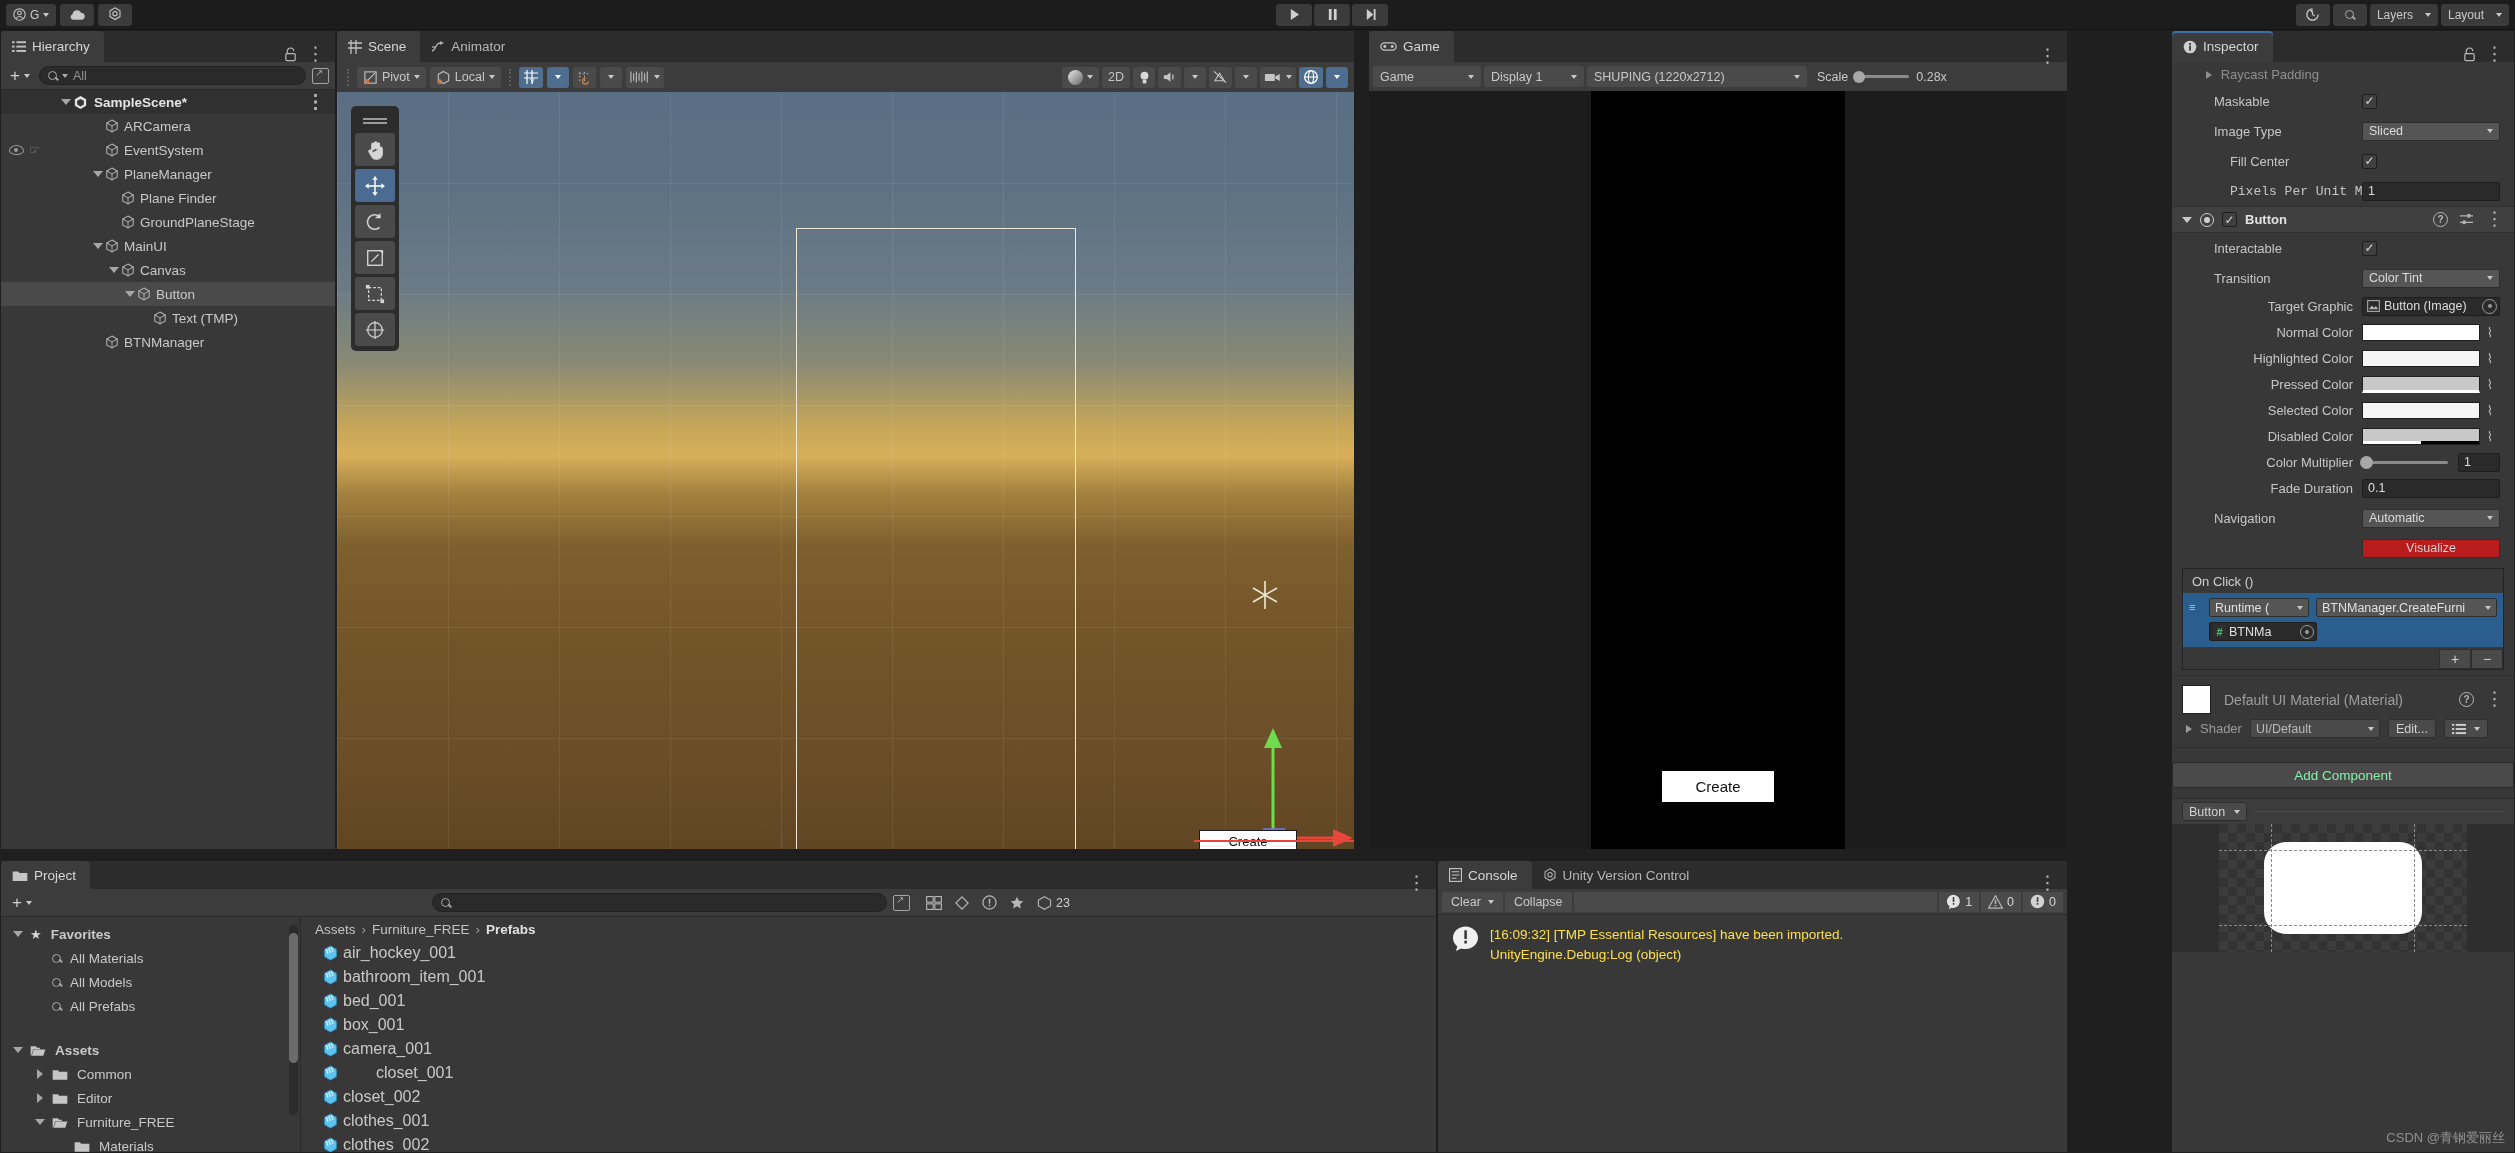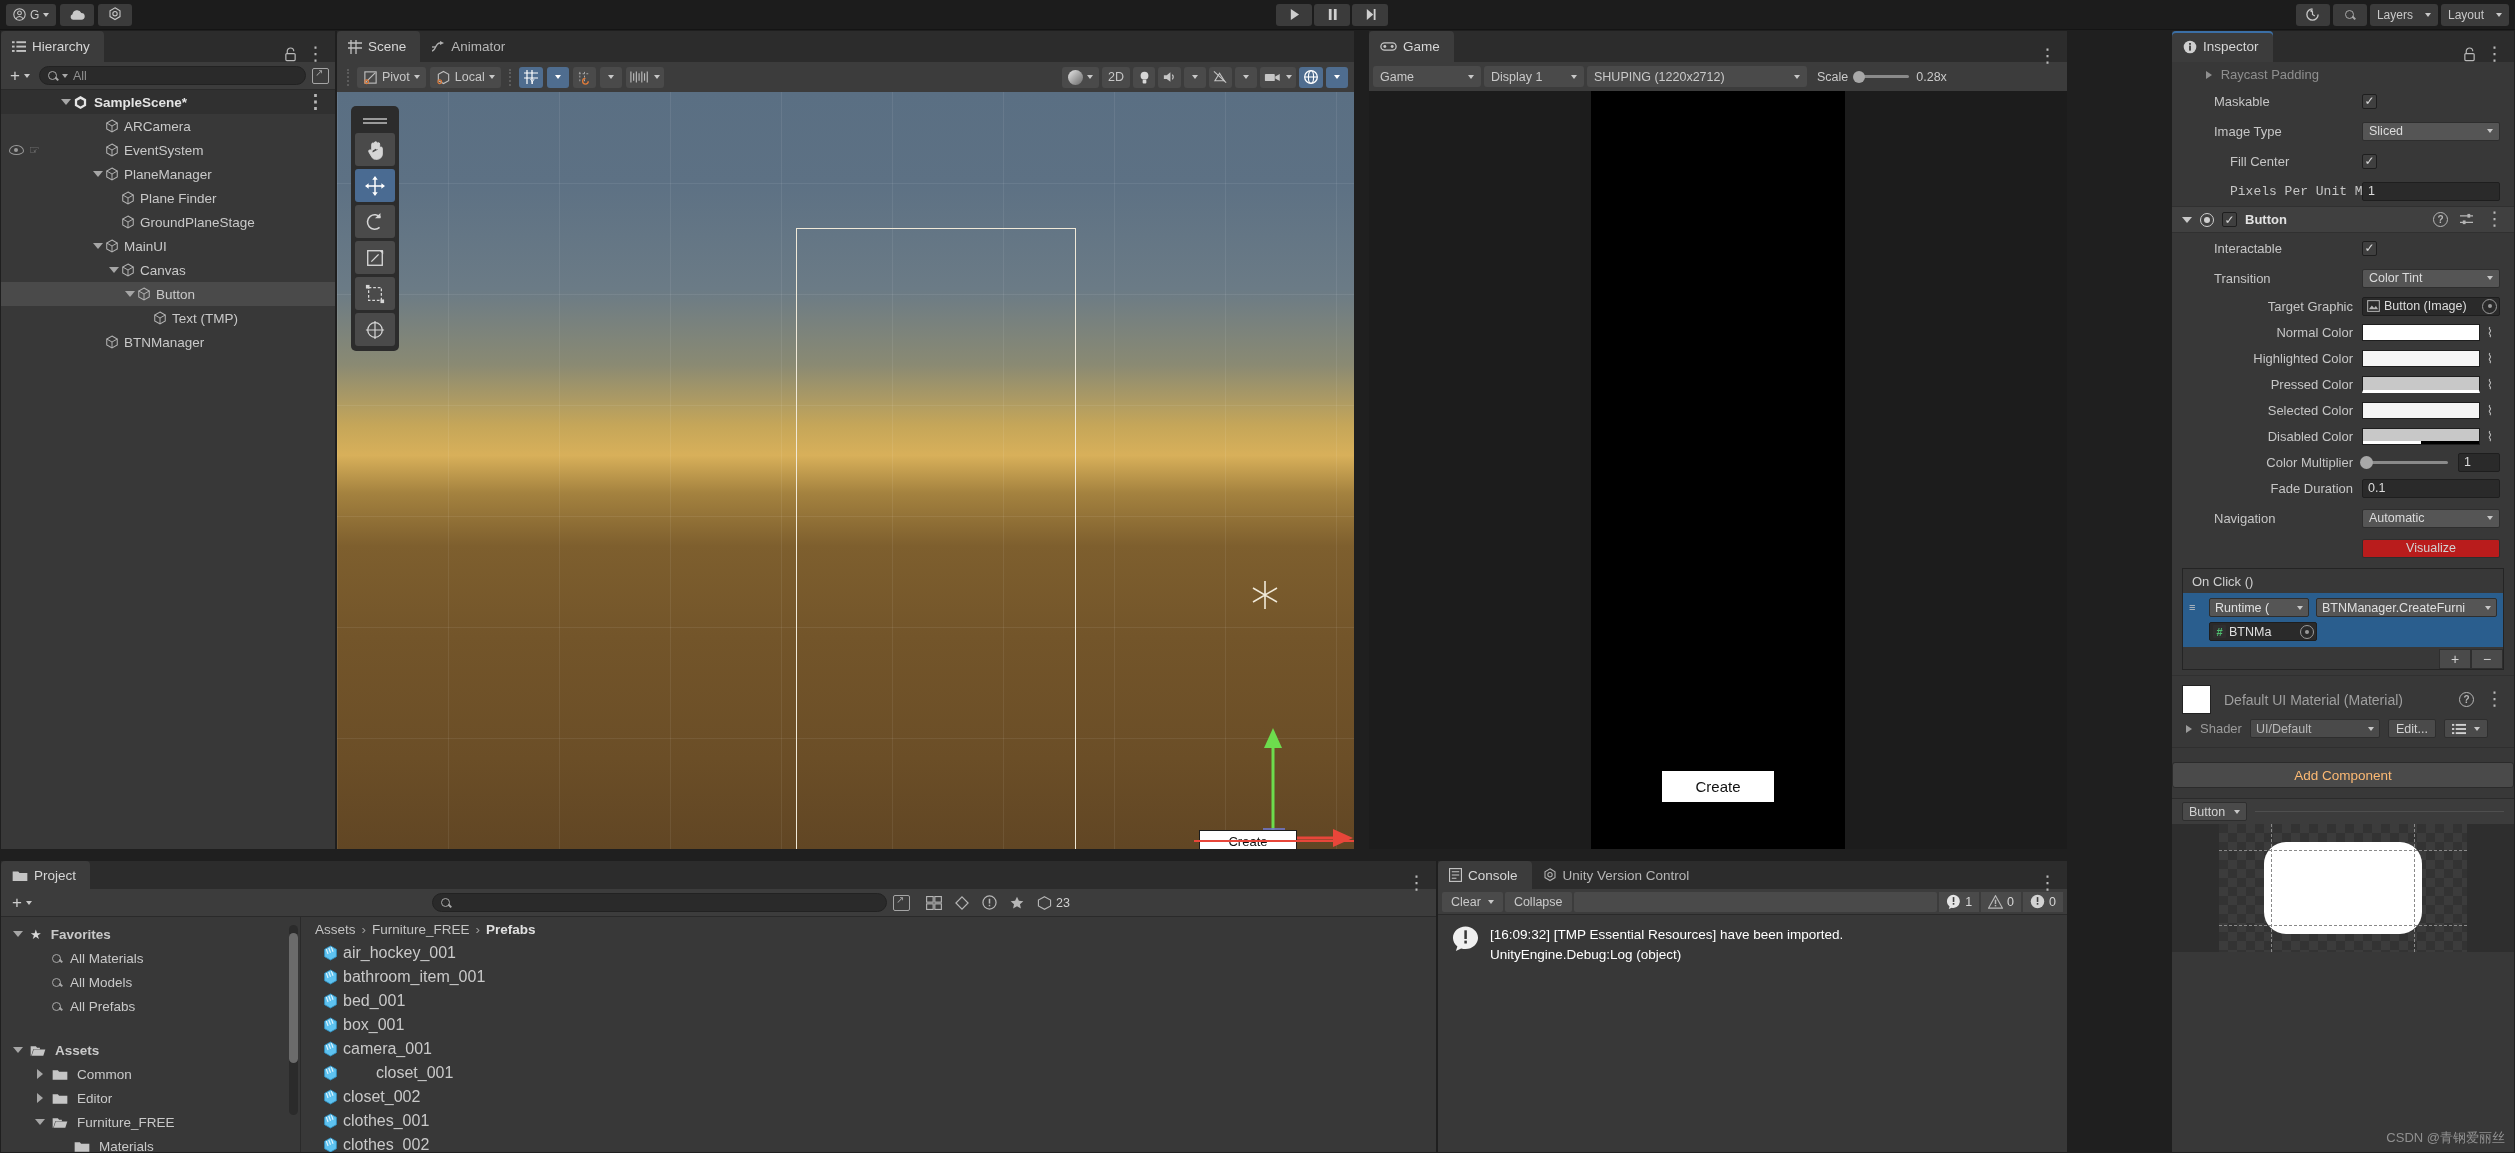--- a/index.html
+++ b/index.html
@@ -119,21 +119,21 @@
 
   
   .console-tools { height: 26px; background: #3c3c3c; display: flex; align-items: center; gap: 2px;
     padding: 0 4px; border-bottom: 1px solid #2a2a2a; }
   .cbtn { height: 20px; background: #4a4a4a; border-radius: 2px; display: flex; align-items: center;
     padding: 0 9px; font-size: 12.5px; color: #c9c9c9; gap: 7px; cursor: default; }
   .cflex { flex: 1; height: 20px; background: #4a4a4a; border-radius: 2px; }
   .badge { height: 20px; background: #4a4a4a; display: flex; align-items: center; gap: 4px;
     padding: 0 7px; font-size: 12.5px; color: #d6d6d6; cursor: default; }
   .console-list { flex: 1; background: #383838; padding-top: 7px; }
-  .log-row { display: flex; gap: 11px; padding: 3px 10px 3px 14px; font-size: 13.5px; color: #ffffff; line-height: 1.5; }
+  .log-row { display: flex; gap: 11px; padding: 3px 10px 3px 14px; font-size: 13.5px; color: #fde047; line-height: 1.5; }
   .log-icon { width: 27px; height: 27px; flex: 0 0 27px; }
 
   
   .insp-body { flex: 1; background: #383838; overflow: hidden; font-size: 13px; position: relative; }
   .irow { height: 30px; display: flex; align-items: center; padding: 0 14px 0 0; }
   .ilabel { width: 190px; flex: 0 0 190px; text-align: right; padding-right: 9px; color: #c6c6c6;
     white-space: nowrap; overflow: hidden; }
   .ifield { flex: 1; display: flex; align-items: center; }
   .chk { width: 15px; height: 15px; background: #3f3f3f; border: 1px solid #1e1e1e; border-radius: 2px;
     display:flex; align-items:center; justify-content:center; }
@@ -180,21 +180,21 @@
   .mat-title { color: #9f9f9f; font-size: 14px; }
   .mat-right { margin-left:auto; display:flex; gap:11px; align-items:center; color:#b6b6b6; }
   .shader-row { display: flex; align-items: center; gap: 8px; padding: 0 10px 9px 52px; }
   .shader-lbl { color: #9b9b9b; font-size: 13px; }
   .shader-dd { width: 130px; height: 19px; background: #4a4a4a; border: 1px solid #2e2e2e; border-radius: 2px;
     display:flex;align-items:center; padding: 0 5px; color:#b9b9b9; font-size: 12.5px; }
   .smallbtn { height: 19px; background: #4a4a4a; border: 1px solid #2e2e2e; border-radius: 2px;
     display:flex;align-items:center; padding: 0 7px; color:#d2d2d2; font-size: 12.5px; gap: 8px; }
   .addcomp-wrap { display:flex; justify-content:center; padding: 14px 0 10px 0; border-top: 1px solid #2f2f2f; }
   .addcomp { width: 342px; height: 26px; background: #4a4a4a; border: 1px solid #2b2b2b; border-radius: 3px;
-    display:flex;align-items:center;justify-content:center; color: #fdba74; font-size: 13.5px; }
+    display:flex;align-items:center;justify-content:center; color: #86efac; font-size: 13.5px; }
   .preview-bar { height: 26px; background: #3c3c3c; display:flex; align-items:center; gap: 8px; padding: 0 10px;
     border-top: 1px solid #2b2b2b; }
   .preview-dd { height: 19px; background: #4a4a4a; border: 1px solid #2e2e2e; border-radius: 2px;
     display:flex;align-items:center;padding: 0 6px; gap: 9px; color: #d2d2d2; font-size: 12.5px; }
   .preview-line { flex:1; height: 1px; background: #4f4f4f; }
   .preview-area { height: 128px; background: #2e2e2e; display:flex; align-items:center; justify-content:center; }
   .preview-card { width: 248px; height: 128px; background:
       repeating-conic-gradient(#3c3c3c 0% 25%, #333 0% 50%) 0 0/18px 18px; position: relative;
       display:flex; align-items:center; justify-content:center; }
   .preview-btn-img { width: 158px; height: 92px; background: #fff; border-radius: 22px; }

